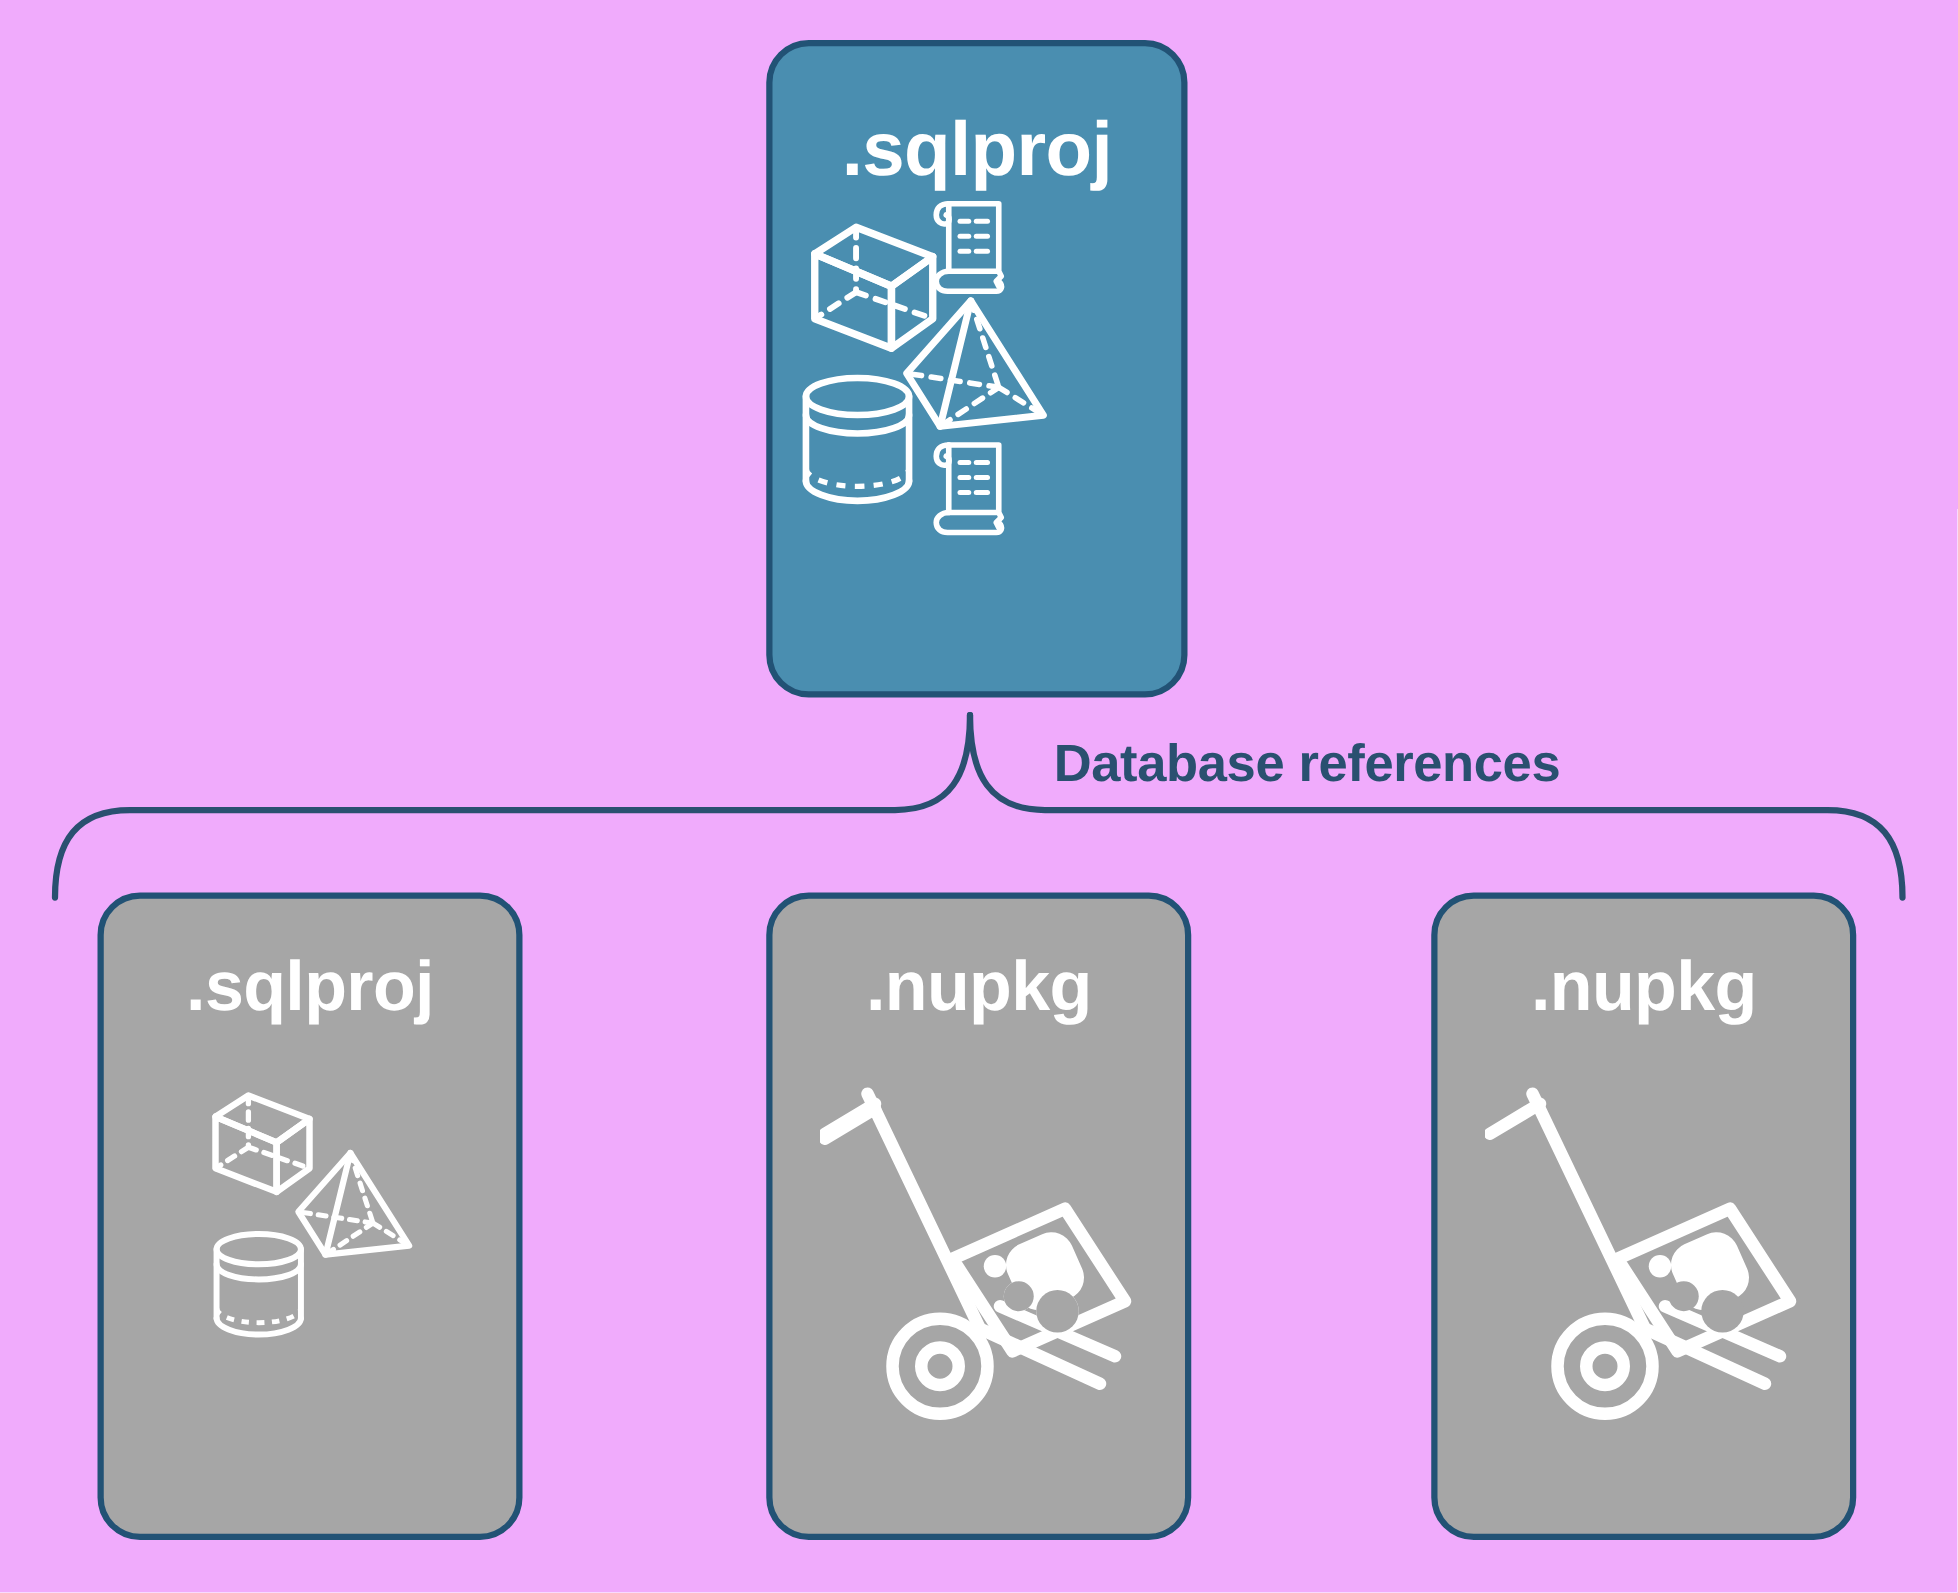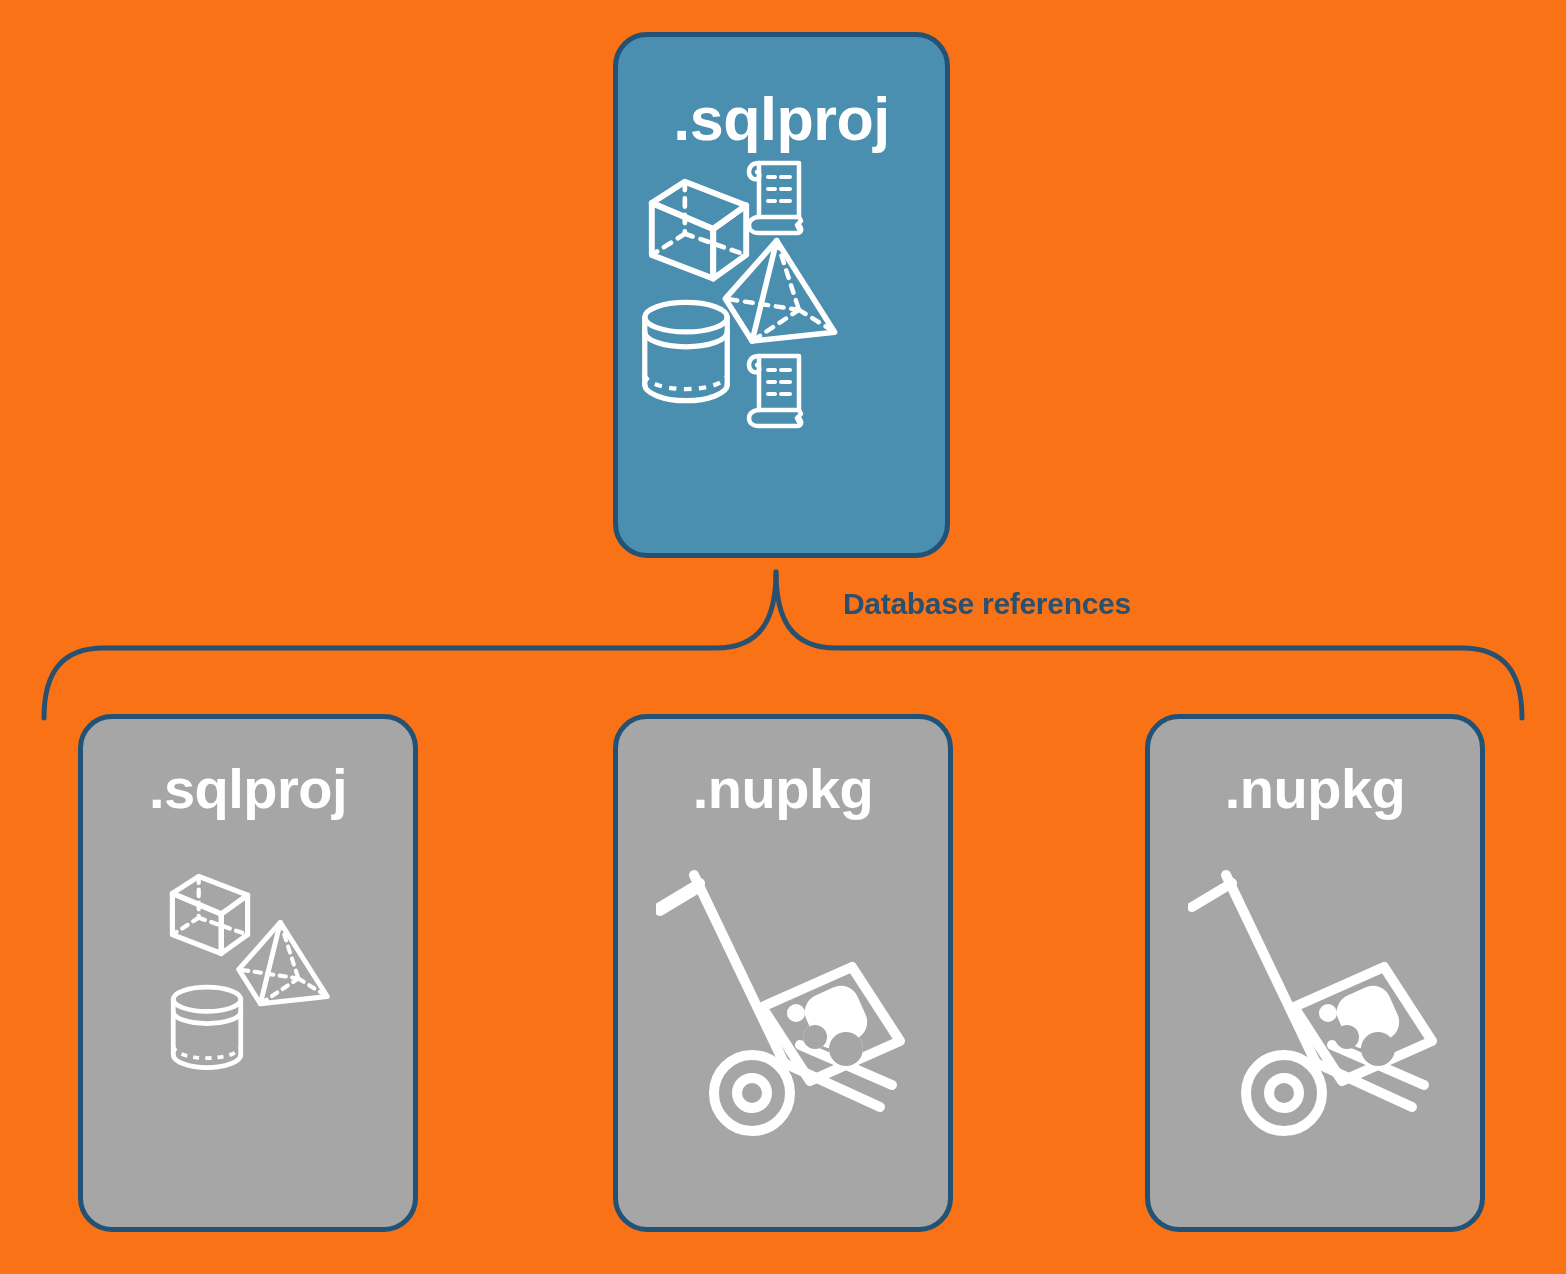--- a/index.html
+++ b/index.html
@@ -8,21 +8,21 @@
     padding: 0;
     background: #ffffff;
   }
   body {
     font-family: "Liberation Sans", sans-serif;
   }
   #diagram-root {
     position: relative;
     width: 1566px;
     height: 1274px;
-    background: #f97316;
+    background: #f0abfc;
     overflow: hidden;
   }
   .node-box {
     position: absolute;
     box-sizing: border-box;
     border: 5px solid #225275;
     border-radius: 34px;
     display: flex;
     flex-direction: column;
     align-items: center;
@@ -62,21 +62,21 @@
     left: 0;
     top: 0;
     width: 1566px;
     height: 1274px;
     pointer-events: none;
   }
   #brace-label {
     position: absolute;
     left: 843px;
     top: 587px;
-    font-size: 30px;
+    font-size: 42px;
     font-weight: bold;
     color: #2A5070;
     letter-spacing: -0.3px;
     white-space: nowrap;
     user-select: none;
   }
 </style>
 </head>
 <body>
 

